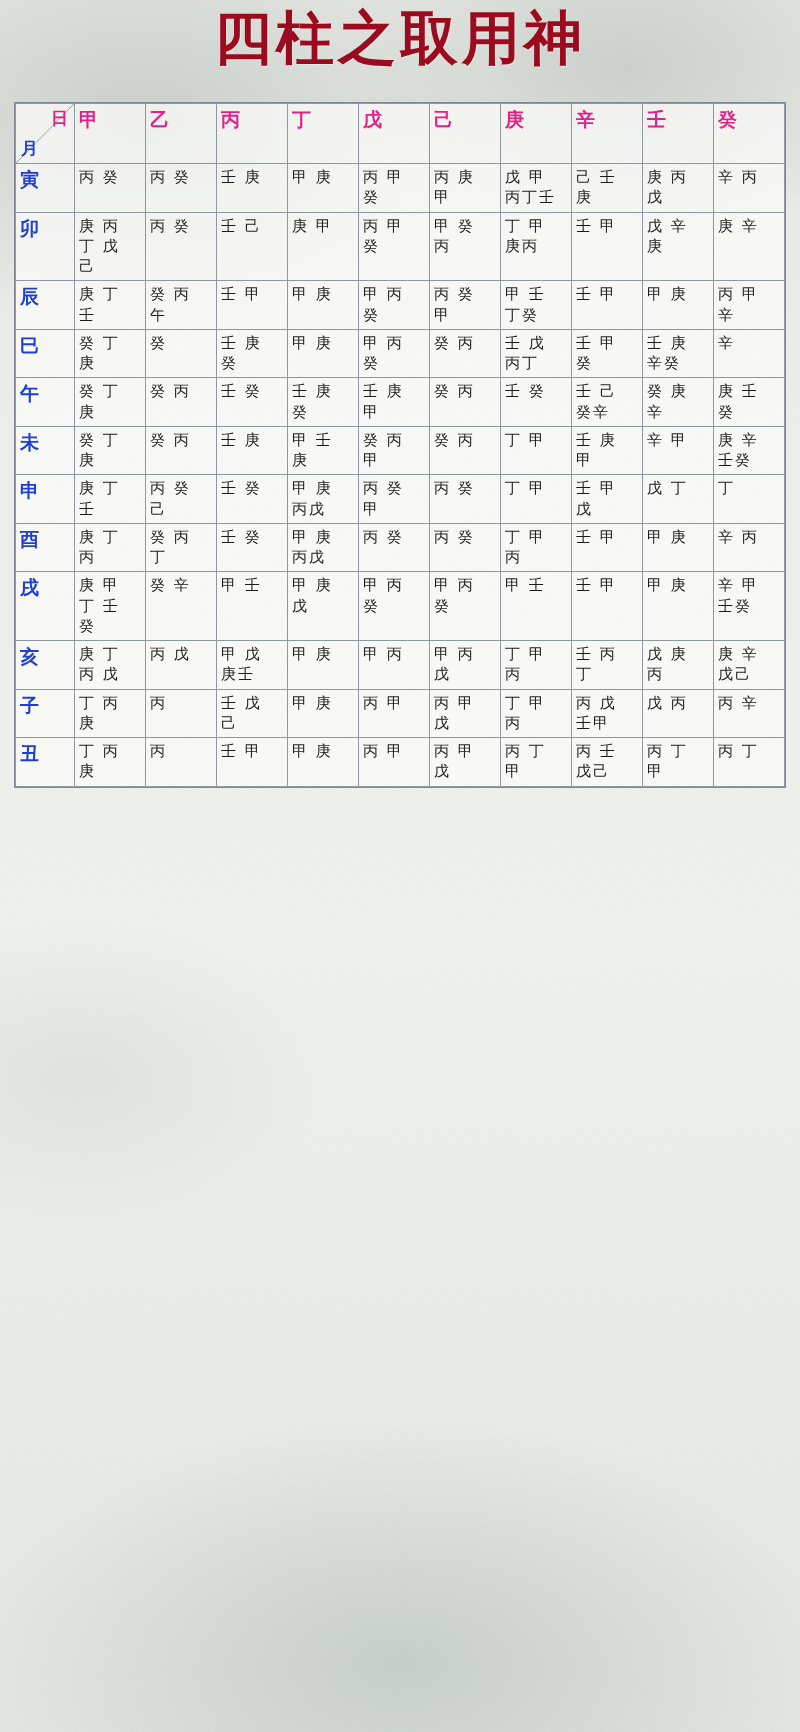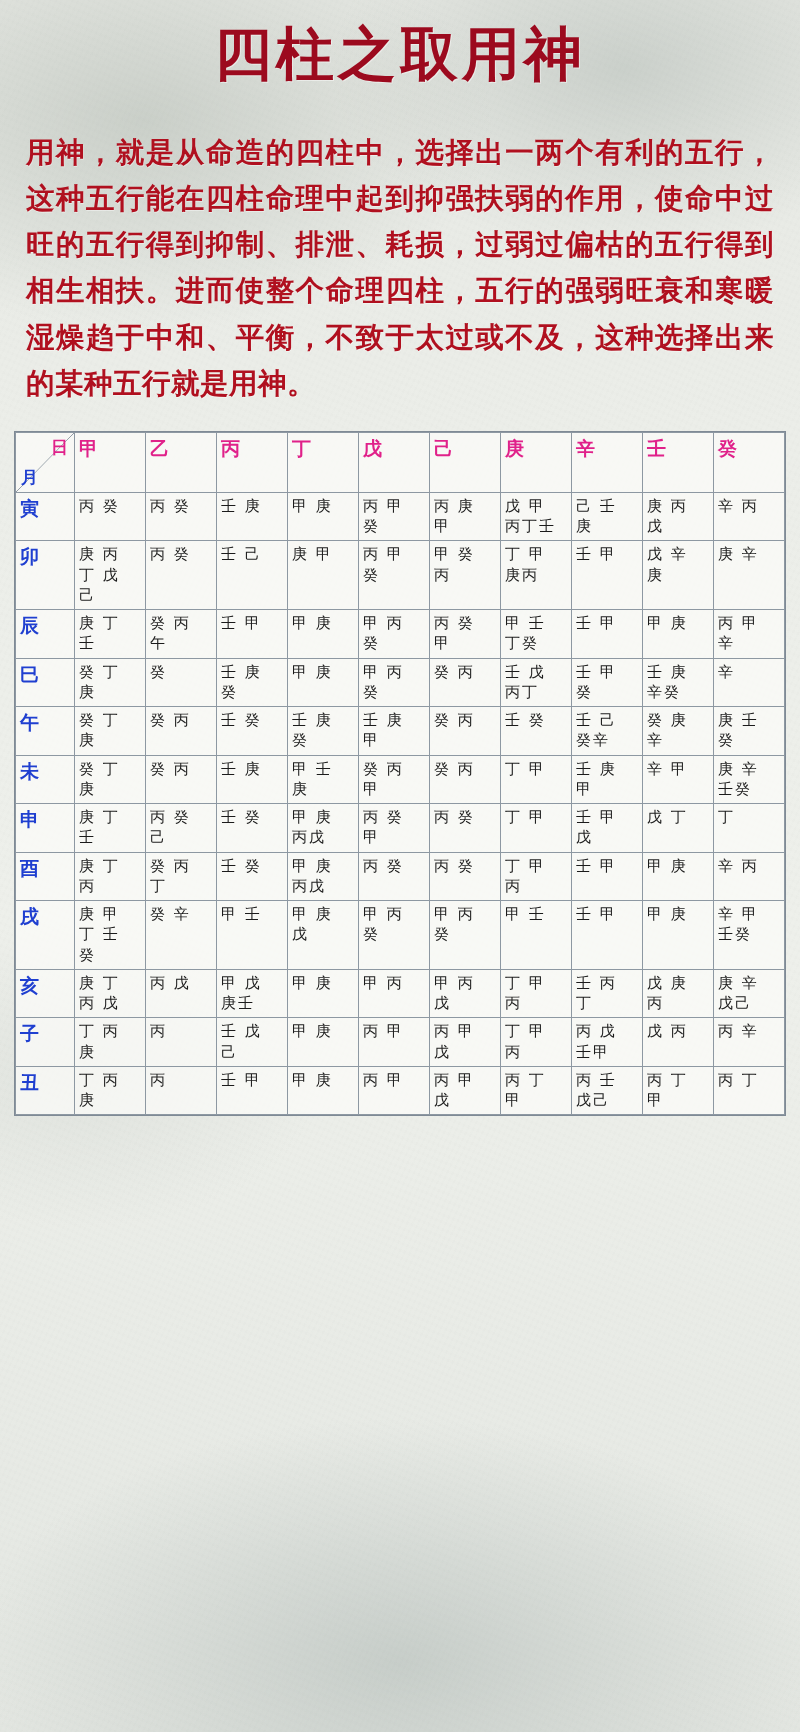--- a/index.html
+++ b/index.html
@@ -34,21 +34,21 @@
       repeating-linear-gradient(22deg, rgba(140,150,145,0.045) 0 3px, rgba(255,255,255,0) 3px 7px);
     pointer-events: none;
   }
 
   .content {
     position: relative;
     z-index: 2;
   }
 
   h1.title {
-    margin: 16px;
+    margin: 0;
     text-align: center;
     font-family: "DejaVu Sans", sans-serif;
     font-size: 58px;
     font-weight: bold;
     letter-spacing: 4px;
     color: #9c0a1e;
     text-shadow: 1px 1px 0 rgba(255,255,255,0.45);
   }
 
   .intro {
@@ -136,21 +136,20 @@
 </head>
 <body>
 
 <div id="page"></div>
 <div id="grain"></div>
 
 <div class="content">
 
   <h1 class="title">四柱之取用神</h1>
 
-  <p class="intro">用神，就是从命造的四柱中，选择出一两个有利的五行，这种五行能在四柱命理中起到抑强扶弱的作用，使命中过旺的五行得到抑制、排泄、耗损，过弱过偏枯的五行得到相生相扶。进而使整个命理四柱，五行的强弱旺衰和寒暖湿燥趋于中和、平衡，不致于太过或不及，这种选择出来的某种五行就是用神。</p>
 
   <div class="table-wrap">
     <table class="grid">
       <thead>
         <tr>
           <th class="corner">
             <span class="slash"></span>
             <span class="day">日</span>
             <span class="month">月</span>
           </th>

